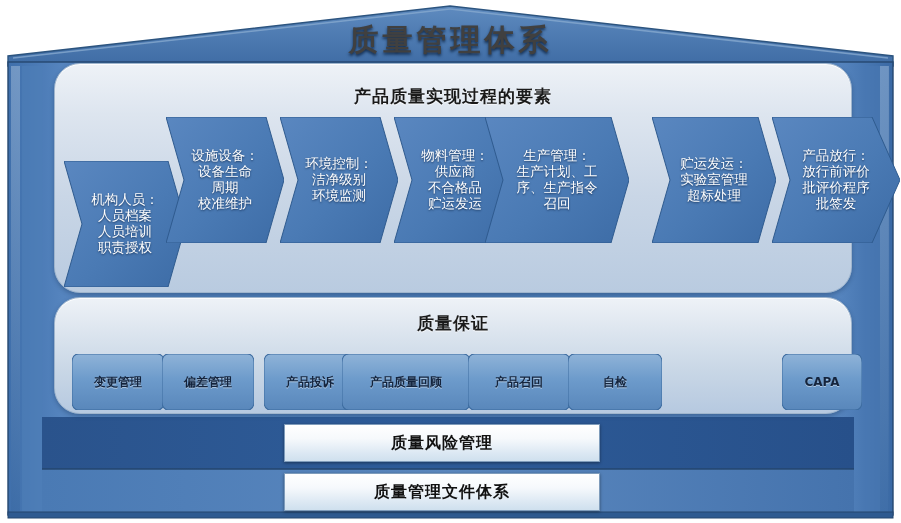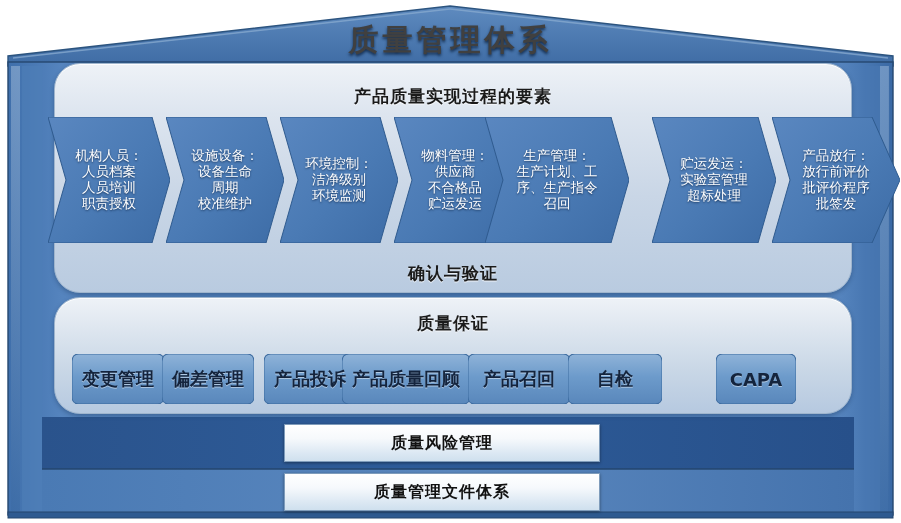--- a/index.html
+++ b/index.html
@@ -67,24 +67,24 @@
   .chev-bg{
     position:absolute;left:0;top:0;width:100%;height:100%;
     z-index:1;
   }
 
   
   .qa-row{
     position:absolute;left:72px;top:354px;width:762px;height:46px;
   }
   .plaque{
-    position:absolute;top:0;height:50px;
+    position:absolute;top:0;height:56px;
     display:flex;align-items:center;justify-content:center;
     color:#14243d;
-    font-size:18px;
+    font-size:12px;
     font-weight:bold;
     text-shadow:0 1px 0 rgba(255,255,255,.45);
     box-sizing:border-box;
   }
   .plaque .txt{position:relative;z-index:2;}
   .plaque-bg{position:absolute;left:0;top:0;width:100%;height:100%;z-index:1;}
 
   
   .bar{
     position:absolute;left:284px;width:316px;height:38px;
@@ -156,26 +156,25 @@
 
     <rect x="8" y="512" width="885" height="6" fill="#2e5a90" stroke="#24466e" stroke-width="1"></rect>
   </svg>
 
   <div style="position:absolute;left:0;right:0;top:20px;text-align:center;
               color:#404040;font-size:30px;font-weight:bold;letter-spacing:4px;
               text-shadow:0 2px 3px rgba(12,36,66,.9);">质量管理体系</div>
 
   <div class="panel panel-elements">
     <div class="panel-title pt-elements">产品质量实现过程的要素</div>
-    <div class="panel-title pt-confirm">确认与验证</div>
   </div>
 
   <div class="chev-row">
 
-    <div class="chev" style="left:0px;width:122px;">
+    <div class="chev" style="left:16px;width:122px;margin-top:44px;">
       <svg class="chev-bg" viewBox="0 0 122 126" preserveAspectRatio="none">
         <defs>
             <linearGradient id="cg1" x1="0" y1="0" x2="1" y2="1">
           <stop offset="0%" stop-color="#5a87c0"></stop>
               <stop offset="55%" stop-color="#4a7ab4"></stop>
               <stop offset="100%" stop-color="#3d6ca6"></stop>
         </linearGradient>
           </defs>
         <polygon points="0,0 104,0 122,63 104,126 0,126 18,63" fill="url(#cg1)" stroke="#2f5b8e" stroke-width="1"></polygon>
       </svg>
@@ -336,21 +335,21 @@
     </div>
 
     <div class="plaque" style="left:496px;width:94px;">
       <svg class="plaque-bg" viewBox="0 0 94 46" preserveAspectRatio="none">
         <path d="M7,0 H87 Q94,0 94,7 V39 Q94,46 87,46 H7 Q0,46 0,39 V7 Q0,0 7,0 Z" fill="url(#pg1)" stroke="#3d6ca0" stroke-width="1"></path>
       </svg>
       <span class="txt">自检</span>
     </div>
 
 
-    <div class="plaque" style="left:644px;width:80px;">
+    <div class="plaque" style="left:710px;width:80px;">
       <svg class="plaque-bg" viewBox="0 0 80 46" preserveAspectRatio="none">
         <path d="M7,0 H73 Q80,0 80,7 V39 Q80,46 73,46 H7 Q0,46 0,39 V7 Q0,0 7,0 Z" fill="url(#pg1)" stroke="#3d6ca0" stroke-width="1"></path>
       </svg>
       <span class="txt">CAPA</span>
     </div>
 
   </div>
 
   <div class="bar bar-risk">质量风险管理</div>
   <div class="bar bar-doc">质量管理文件体系</div>

